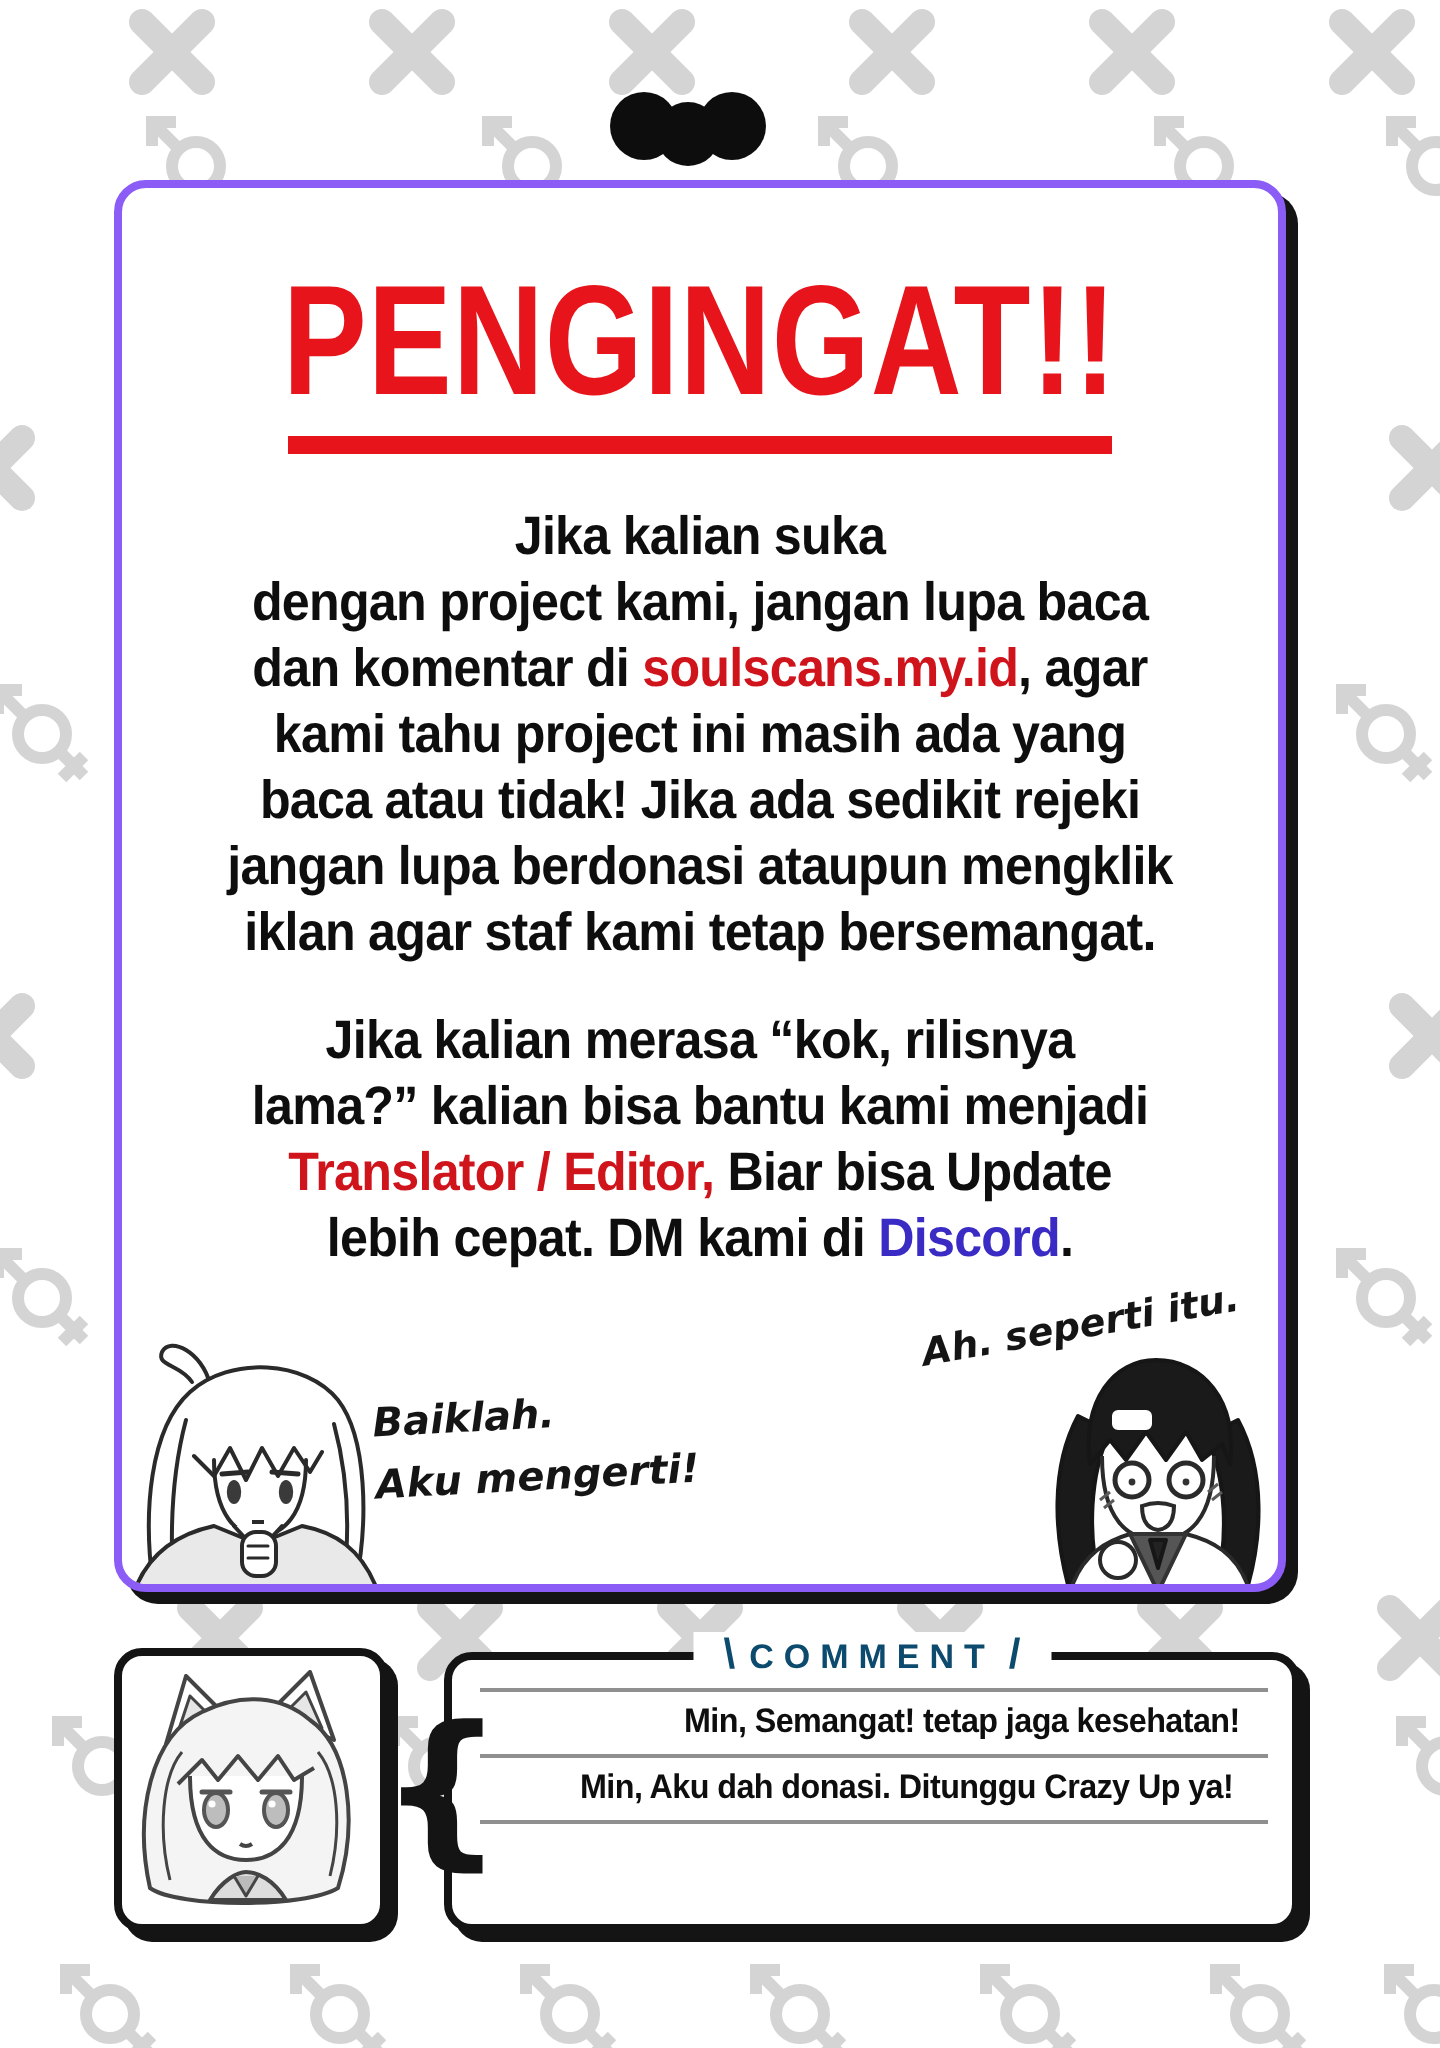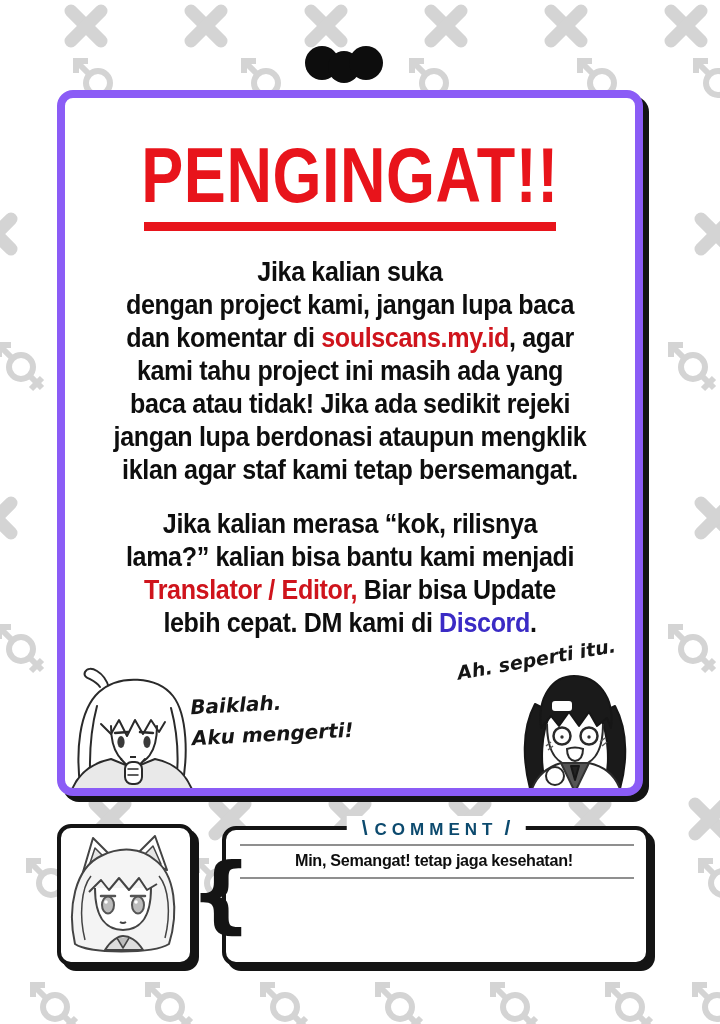--- a/index.html
+++ b/index.html
@@ -8,21 +8,21 @@
 
   
   #pattern{position:absolute;inset:0;z-index:0;}
   .pat{position:absolute;}
 
   
   .dots{position:absolute;left:302px;top:42px;z-index:1;}
 
   
   .card{position:absolute;left:57px;top:90px;width:586px;height:706px;box-sizing:border-box;
-        background:#ffffff;border:8px solid #8b5cf6;border-radius:16px;
+        background:#ffffff;border:4px solid #8b5cf6;border-radius:16px;
         box-shadow:6px 6px 0 #141414;z-index:2;text-align:center;overflow:hidden;}
   .title{display:inline-block;margin-top:46px;line-height:1;color:#e8141b;
          font-weight:bold;font-size:63px;letter-spacing:0.5px;transform:scaleY(1.24);}
   .title-underline{width:412px;height:9px;background:#e8141b;margin:15px auto 0;}
   .para{font-weight:bold;color:#0e0e0e;font-size:27px;line-height:33px;letter-spacing:-0.4px;
         transform:scaleX(0.93);transform-origin:50% 0;white-space:nowrap;}
   .para1{margin-top:25px;}
   .para2{margin-top:21px;}
   .red{color:#cf141c;}
   .blue{color:#3a2bc5;}
@@ -44,21 +44,21 @@
   .brace{position:absolute;left:191px;top:852px;z-index:3;font-family:"DejaVu Sans",sans-serif;
          font-weight:bold;font-size:84px;line-height:1;color:#141414;transform:scaleX(1.05);}
   .comment-box{position:absolute;left:222px;top:826px;width:428px;height:140px;box-sizing:border-box;
                background:#ffffff;border:4px solid #141414;border-radius:14px;
                box-shadow:5px 5px 0 #141414;z-index:2;}
   .comment-heading{position:absolute;top:-14px;left:50%;transform:translateX(-50%);
                    background:#ffffff;padding:0 8px;font-weight:bold;font-size:17px;
                    letter-spacing:5px;white-space:nowrap;color:#0c4a6e;}
   .comment-heading .slash{font-size:21px;letter-spacing:normal;margin:0 7px;}
   .rows{margin:14px 12px 0 14px;}
-  .comment-row{height:31px;line-height:30px;border-top:2px solid #8f8f8f;text-align:center;
+  .comment-row{height:31px;line-height:30px;border-top:2px solid #8f8f8f;text-align:right;
                padding-left:8px;font-weight:bold;font-size:17px;letter-spacing:-0.3px;
                color:#0e0e0e;white-space:nowrap;overflow:hidden;}
   .comment-row:last-child{border-bottom:2px solid #8f8f8f;}
   .comment-row span{display:inline-block;transform:scaleX(0.95);transform-origin:left center;}
 </style>
 </head>
 <body>
 
 <div id="app">
   <div id="pattern">
@@ -520,15 +520,16 @@
   </div>
 
   <div class="brace">{</div>
 
   <div class="comment-box">
     <div class="comment-heading">
       <span class="slash">\</span><span>COMMENT</span><span class="slash">/</span>
     </div>
     <div class="rows">
       <div class="comment-row"><span>Min, Semangat! tetap jaga kesehatan!</span></div>
+      <div class="comment-row"><span>Min, Aku dah donasi. Ditunggu Crazy Up ya!</span></div>
     </div>
   </div>
 </div>
 
 </body></html>

